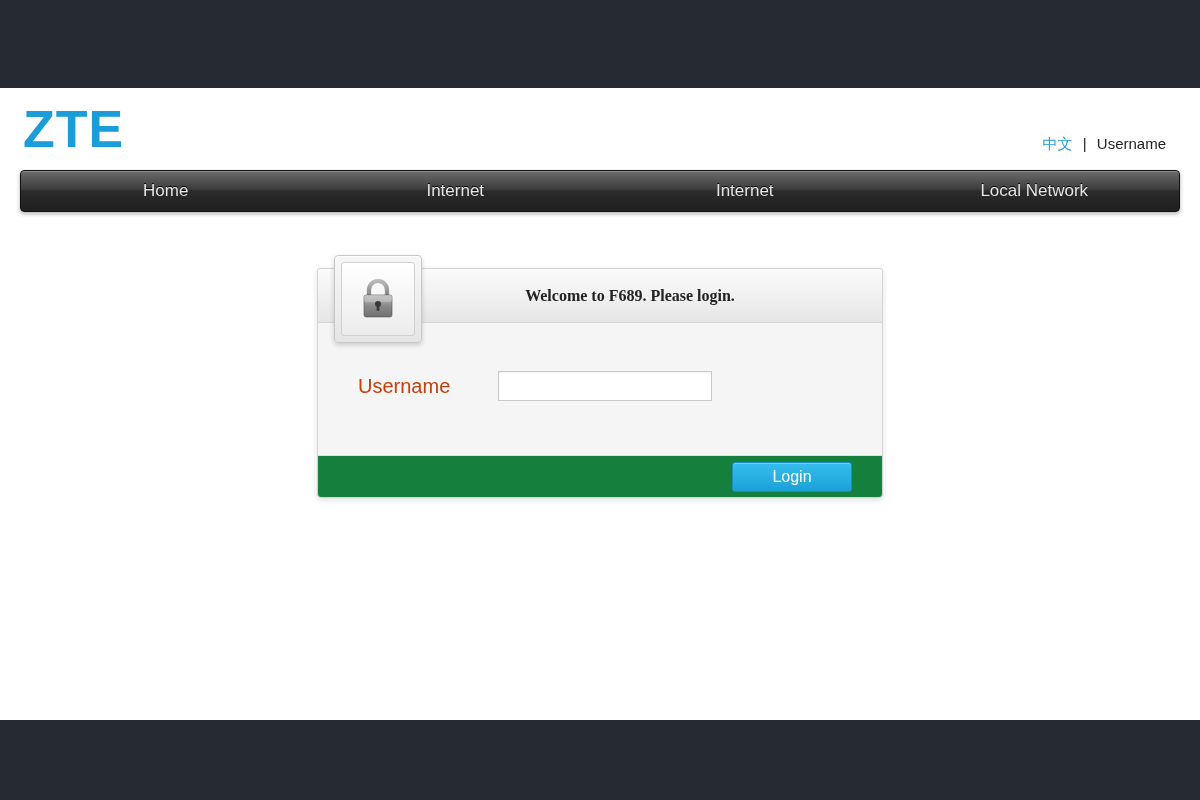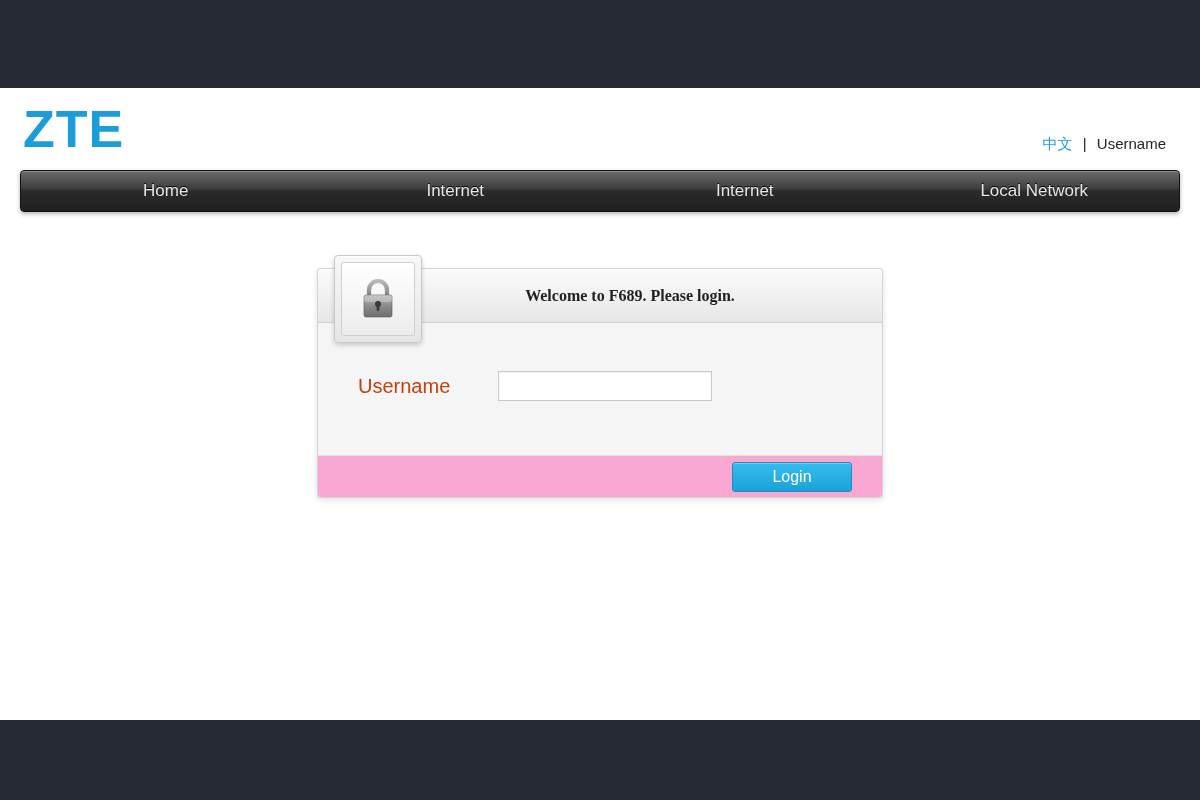--- a/index.html
+++ b/index.html
@@ -124,21 +124,21 @@
     width: 214px;
     height: 30px;
     border: 1px solid #c8c8c8;
     background: #fff;
     padding: 0 8px;
     font-size: 14px;
     box-shadow: inset 0 1px 2px rgba(0,0,0,0.06);
   }
   .login-footer {
     height: 42px;
-    background: #f9a8d4;
+    background: #15803d;
     border-top: 1px solid #e0e0e0;
     border-radius: 0 0 3px 3px;
     display: flex;
     align-items: center;
     justify-content: flex-end;
     padding-right: 30px;
   }
   .login-btn {
     width: 120px;
     height: 30px;

